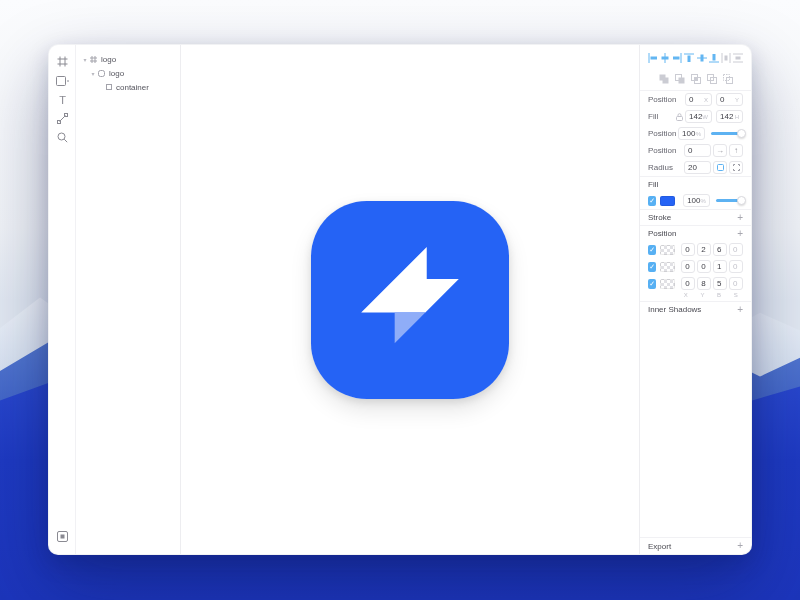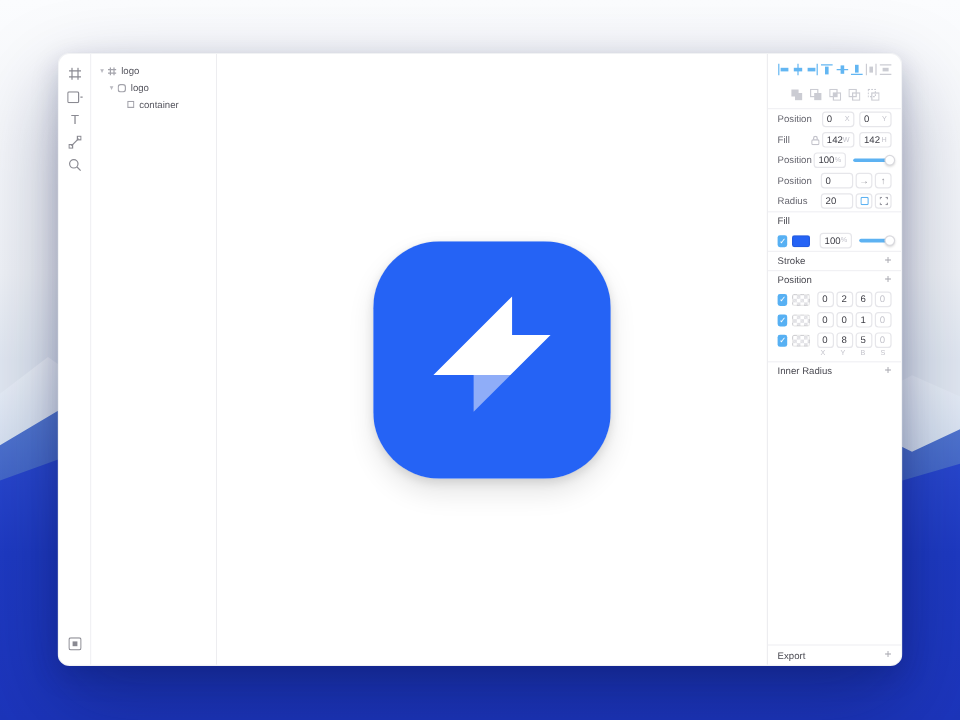--- a/index.html
+++ b/index.html
@@ -405,21 +405,21 @@
       <div class="collabels">
         <span class="pad"></span>
         <span>X</span>
         <span>Y</span>
         <span>B</span>
         <span>S</span>
       </div>
 
       <div class="sep"></div>
       <div class="hdr">
-        <span>Inner Radius</span>
+        <span>Inner Shadows</span>
         <span class="plus">+</span>
       </div>
 
       <div class="export">
         <span>Export</span>
         <span class="plus">+</span>
       </div>
     </div>
   </div>
 </div>

